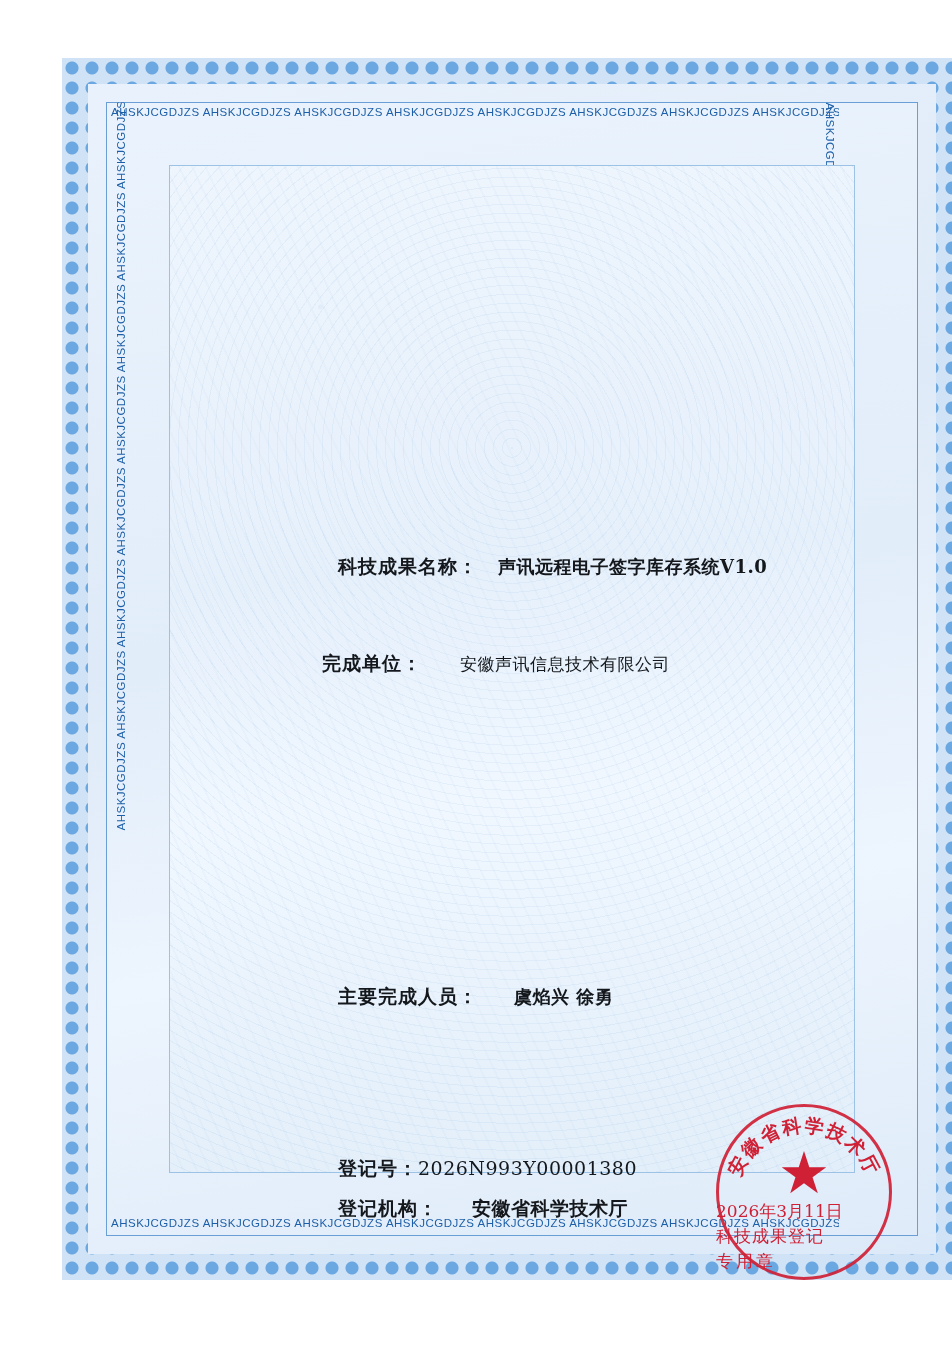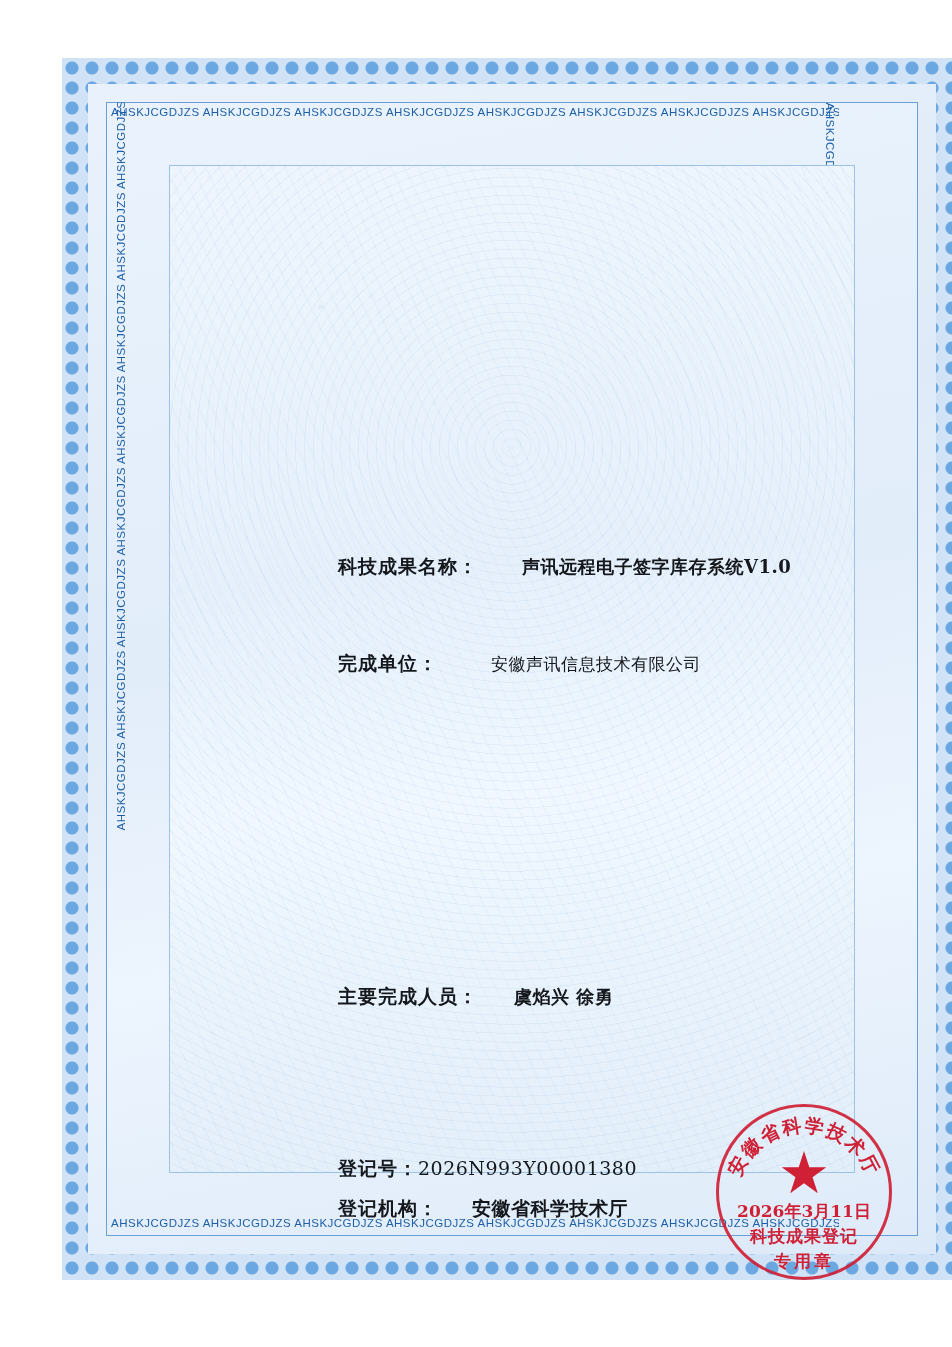--- a/index.html
+++ b/index.html
@@ -135,23 +135,23 @@
     white-space: nowrap;
   }
   .field .val {
     font-size: 18px;
     font-weight: bold;
     letter-spacing: 0.5px;
     white-space: nowrap;
   }
 
   .f-name   { left: 168px; top: 388px; text-align: right; }
-  .f-name .val  { margin-left: 44px; }
-
-  .f-unit   { left: 168px; top: 485px; gap: 15px; }
+  .f-name .val  { margin-left: 20px; }
+
+  .f-unit   { left: 152px; top: 485px; }
   .f-unit .val  { margin-left: 38px; font-weight: normal; font-size: 17px;}
 
   .f-people { left: 168px; top: 818px; }
   .f-people .val { margin-left: 36px; }
 
   .f-regno  { left: 168px; top: 990px; }
   .f-regno .val { font-weight: normal; font-size: 19px; }
 
   .f-org    { left: 168px; top: 1030px; }
   .f-org .val   { margin-left: 34px; font-size: 19px; }
@@ -195,24 +195,24 @@
     color: #cf2035;
     font-size: 58px;
     line-height: 50px;
     text-align: center;
   }
   .seal-lines {
     position: absolute;
     left: 0;
     top: 96px;
     width: 176px;
-    text-align: center;
+    text-align: left;
     color: #cf2035;
     font-family: "DejaVu Serif", "Liberation Serif", serif;
-    font-weight: bold;
+    font-weight: normal;
   }
   .seal-date { font-size: 17px; letter-spacing: 0px; }
   .seal-l2   { font-size: 17px; letter-spacing: 1px; margin-top: 2px; }
   .seal-l3   { font-size: 17px; letter-spacing: 3px; margin-top: 2px; }
 
   
   .speckle {
     position: absolute;
     left: 0; top: 0; right: 0; bottom: 0;
     background-image:

